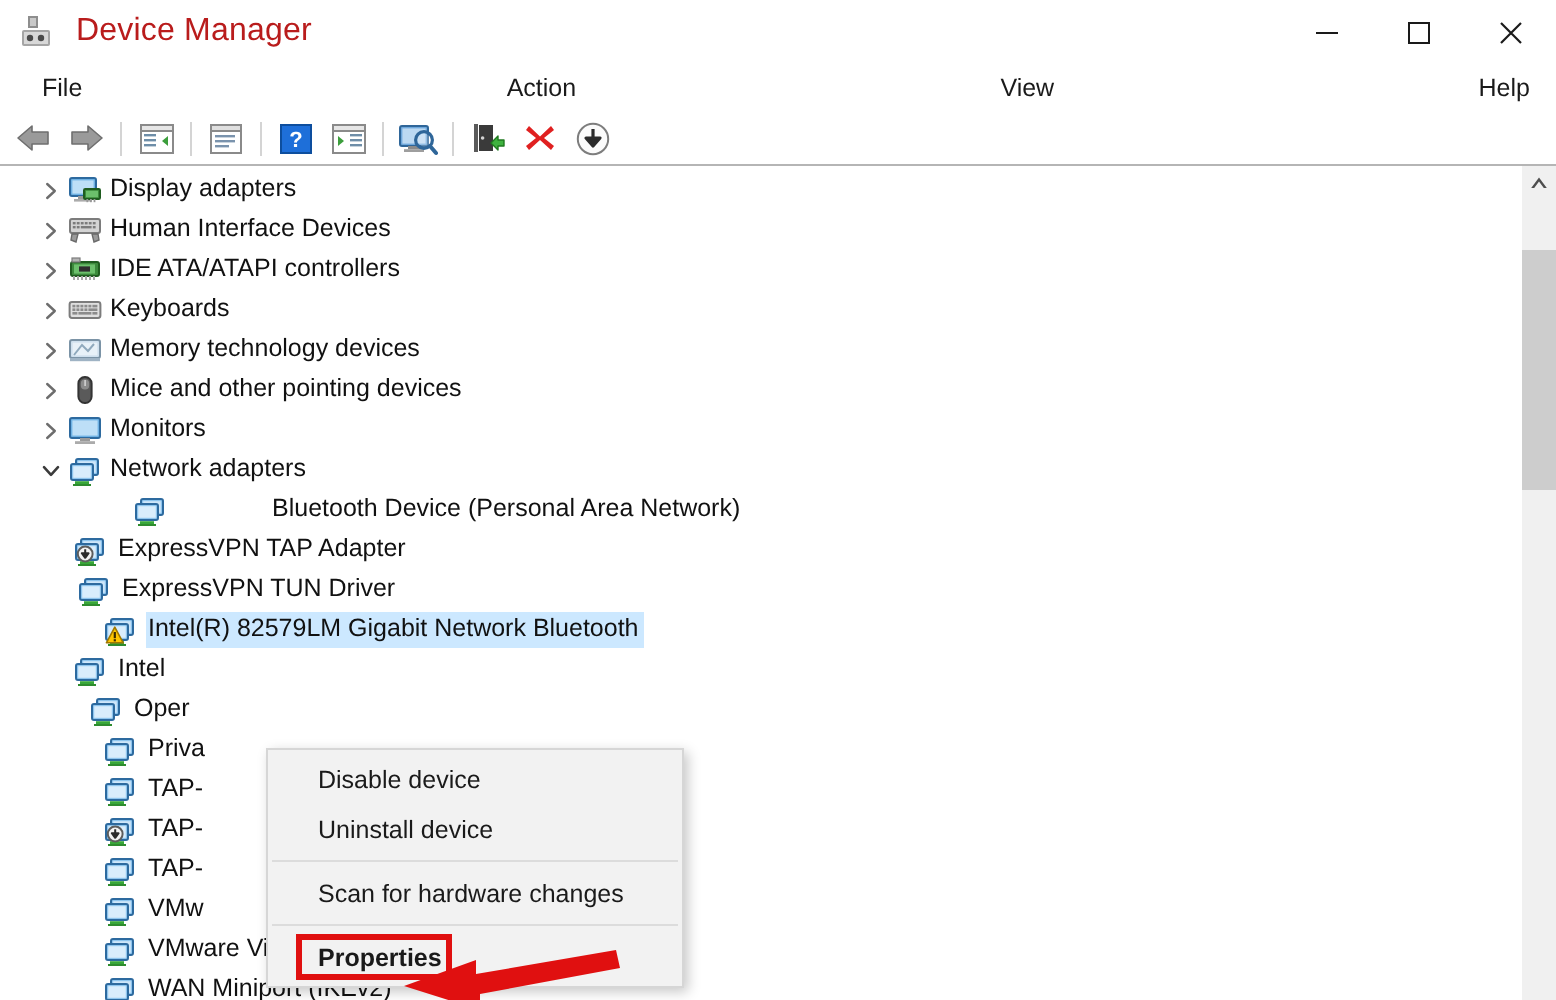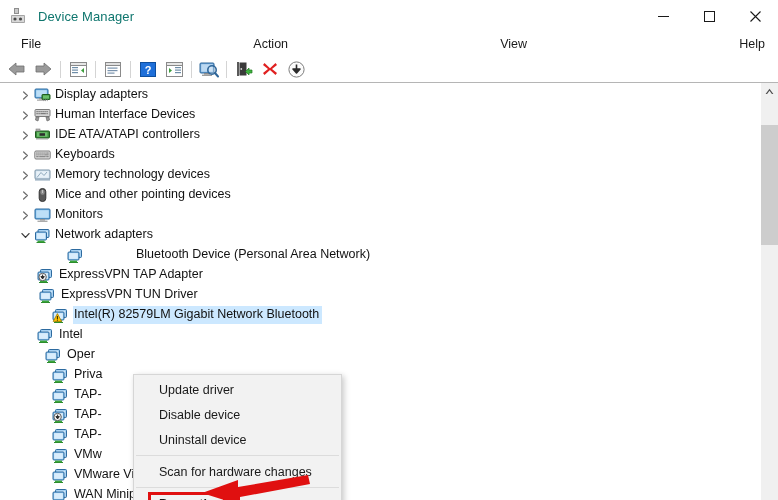--- a/index.html
+++ b/index.html
@@ -14,21 +14,21 @@
   
   .titlebar{
     position:relative;height:32px;background:#ffffff;
     display:flex;align-items:center;
     border-bottom:1px solid #ffffff;
   }
   .title-icon{
     width:22px;height:22px;margin-left:9px;margin-right:7px;
     position:relative;flex:none;
   }
-  .title-text{font-size:13px;color:#0f766e;letter-spacing:.1px;}
+  .title-text{font-size:16px;color:#b91c1c;letter-spacing:.1px;}
   .winbtns{position:absolute;right:0;top:0;height:32px;display:flex;}
   .winbtn{
     width:46px;height:32px;display:flex;align-items:center;justify-content:center;
     color:#2b2b2b;
   }
 
   
   .menubar{
     height:23px;background:#ffffff;display:flex;align-items:center;
     padding-left:10px;
@@ -625,23 +625,20 @@
         <svg width="9" height="7" viewBox="0 0 9 7">
             <path d="M4.5 0.8 L8.4 6 L6.9 6 L4.5 2.8 L2.1 6 L0.6 6 Z" fill="#4e4e4e"></path>
           </svg>
       </div>
       <div class="vs-thumb" style="top:42px;height:120px;"></div>
       <div class="vs-down" style="position:absolute;bottom:0;left:0;right:0;"></div>
     </div>
 
     <div class="ctxmenu" id="ctx-root">
         <div class="ctxitem-wrap">
-          <div class="ctxitem">Update driver</div>
-        </div>
-        <div class="ctxitem-wrap">
           <div class="ctxitem">Disable device</div>
         </div>
         <div class="ctxitem-wrap">
           <div class="ctxitem">Uninstall device</div>
         </div>
         <div class="ctxsep"></div>
         <div class="ctxitem-wrap">
           <div class="ctxitem">Scan for hardware changes</div>
         </div>
         <div class="ctxsep"></div>

